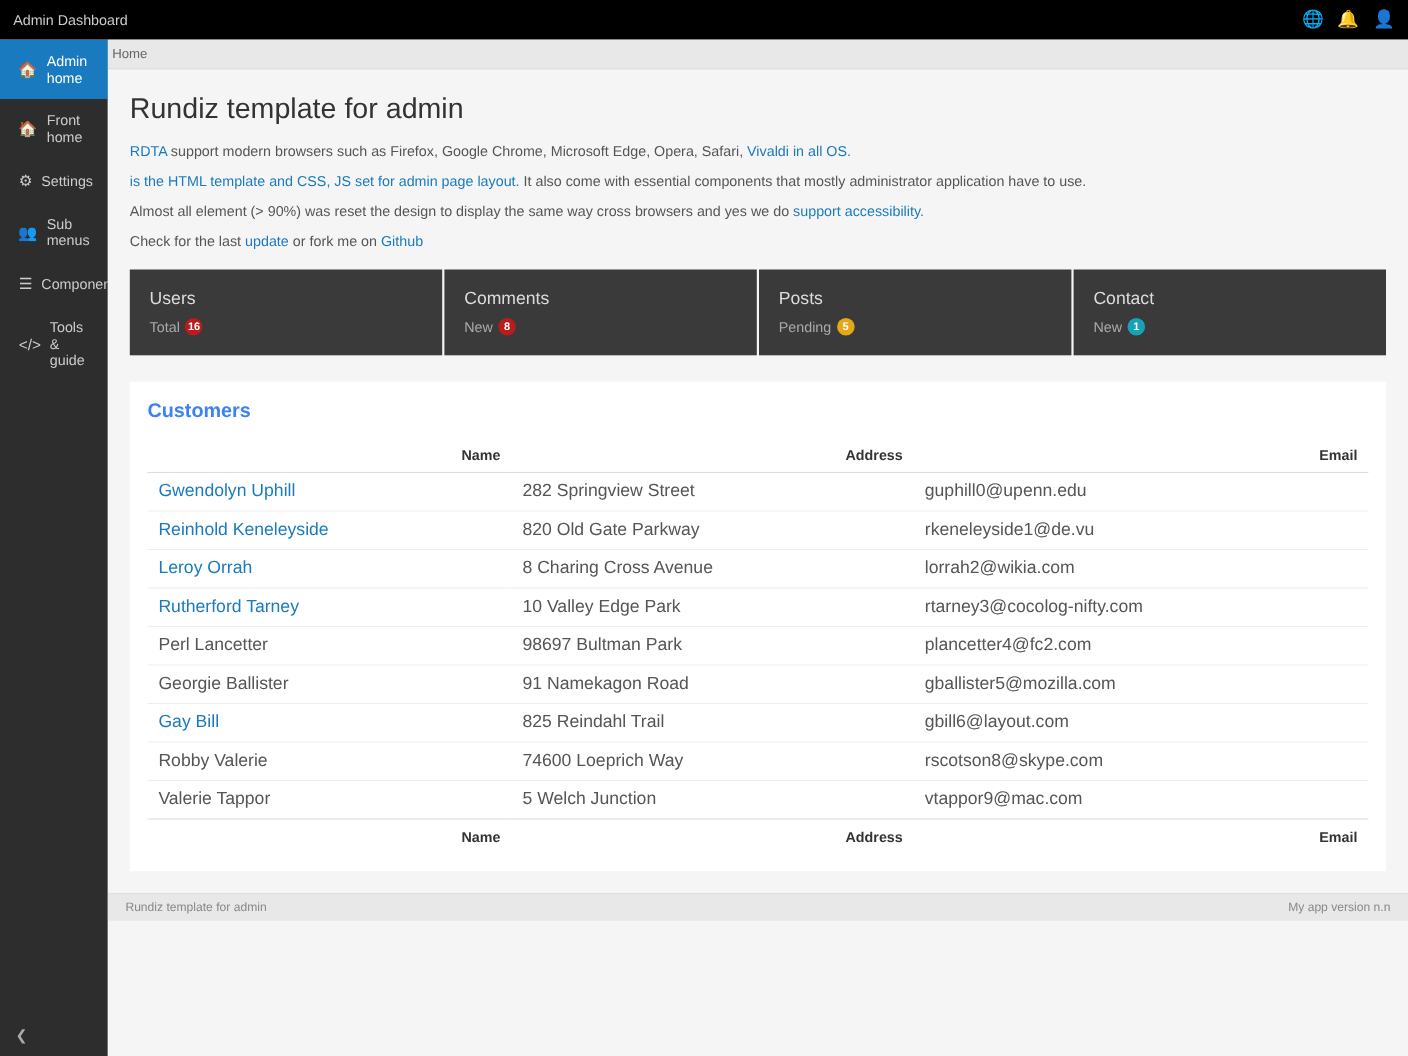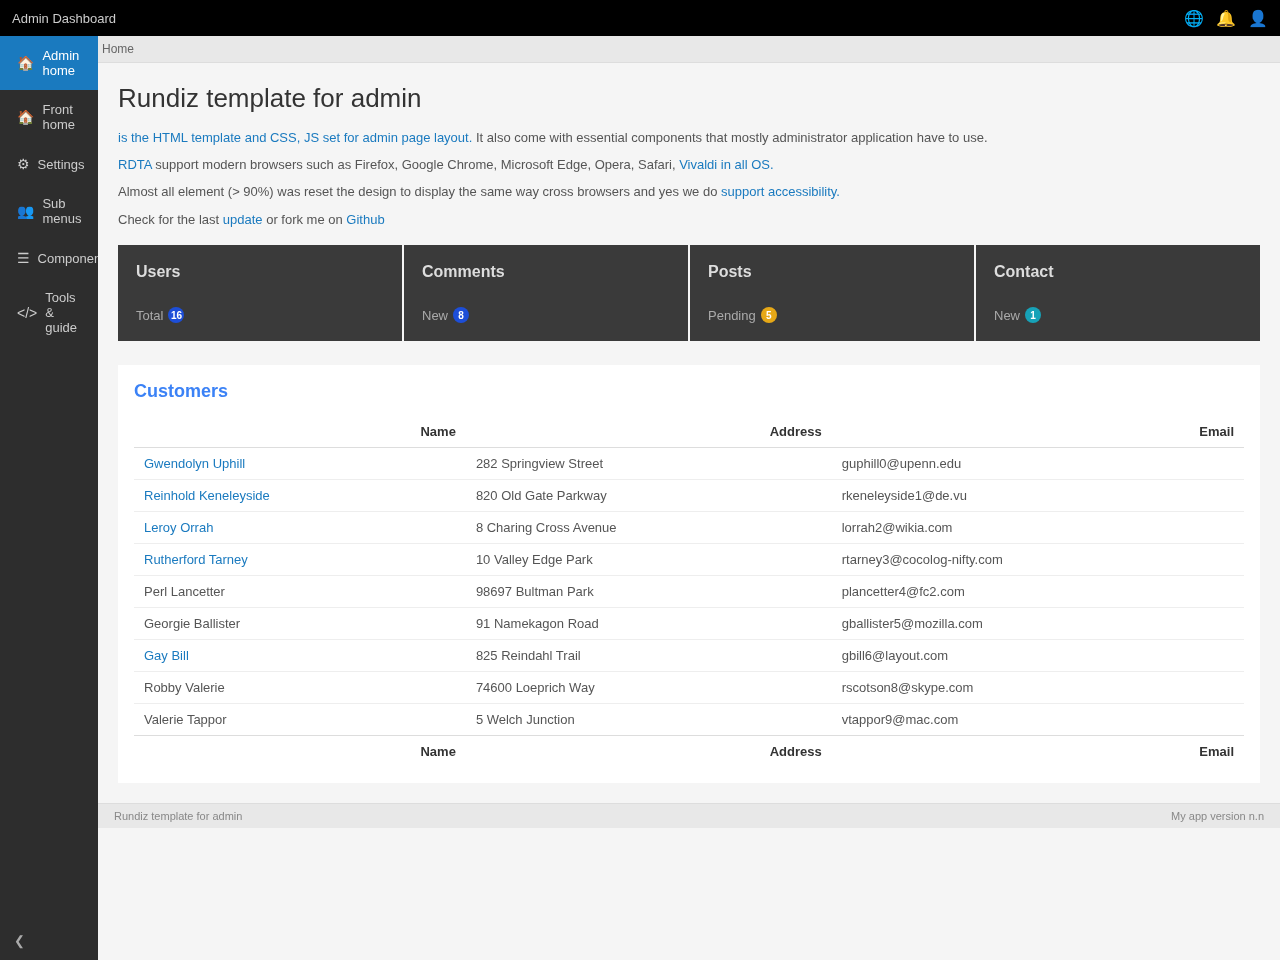--- a/index.html
+++ b/index.html
@@ -86,54 +86,54 @@
       gap: 2px;
       margin-top: 18px;
       margin-bottom: 24px;
     }
     .stat-card {
       flex: 1;
       background: #3a3a3a;
       color: #ccc;
       padding: 18px 18px;
     }
-    .stat-card-title { font-size: 16px; color: #ddd; margin-bottom: 26px; font-weight: bold; }
+    .stat-card-title { font-size: 16px; color: #ddd; margin-bottom: 8px; font-weight: normal; }
     .stat-card-sub { font-size: 13px; color: #aaa; display: flex; align-items: center; gap: 5px; }
     .badge {
       display: inline-flex;
       align-items: center;
       justify-content: center;
       width: 16px;
       height: 16px;
       border-radius: 50%;
       font-size: 10px;
       font-weight: bold;
       color: #fff;
     }
-    .badge-blue { background: #1d4ed8; }
+    .badge-blue { background: #b91c1c; }
     .badge-yellow { background: #e6a817; }
     .badge-teal { background: #17a2b8; }
 
     
     .customers-section { background: #fff; padding: 16px 16px; }
     .customers-title { font-size: 18px; font-weight: bold; color: #3b82f6; margin-bottom: 14px; }
 
     table { width: 100%; border-collapse: collapse; }
     thead tr th, tfoot tr th {
       text-align: right;
       padding: 8px 10px;
       font-size: 13px;
       font-weight: bold;
       color: #333;
       border-bottom: 1px solid #ddd;
     }
     tfoot tr th { border-top: 1px solid #ddd; border-bottom: none; }
     tbody tr td {
       padding: 8px 10px;
-      font-size: 13px;
+      font-size: 16px;
       color: #555;
       border-bottom: 1px solid #eee;
     }
     tbody tr:last-child td { border-bottom: none; }
     tbody tr td:first-child a { color: #1a7abf; text-decoration: none; }
 
     
     .footer {
       background: #e8e8e8;
       border-top: 1px solid #ddd;
@@ -191,24 +191,24 @@
 
     <div class="breadcrumb">
       <span>Home</span>
     </div>
 
     <div class="content">
 
       <h1 class="page-title">Rundiz template for admin</h1>
 
       <p class="description">
-        <a>is the HTML template and CSS, JS set for admin page layout.</a> It also come with essential components that mostly administrator application have to use.
+        <a>RDTA</a> support modern browsers such as Firefox, Google Chrome, Microsoft Edge, Opera, Safari, <a>Vivaldi in all OS.</a>
       </p>
       <p class="description">
-        <a>RDTA</a> support modern browsers such as Firefox, Google Chrome, Microsoft Edge, Opera, Safari, <a>Vivaldi in all OS.</a>
+        <a>is the HTML template and CSS, JS set for admin page layout.</a> It also come with essential components that mostly administrator application have to use.
       </p>
       <p class="description">
         Almost all element (&gt; 90%) was reset the design to display the same way cross browsers and yes we do <a>support accessibility.</a>
       </p>
 
       <p class="update-line">
         Check for the last <a>update</a> or fork me on <a>Github</a>
       </p>
 
       <div class="stats-row">

